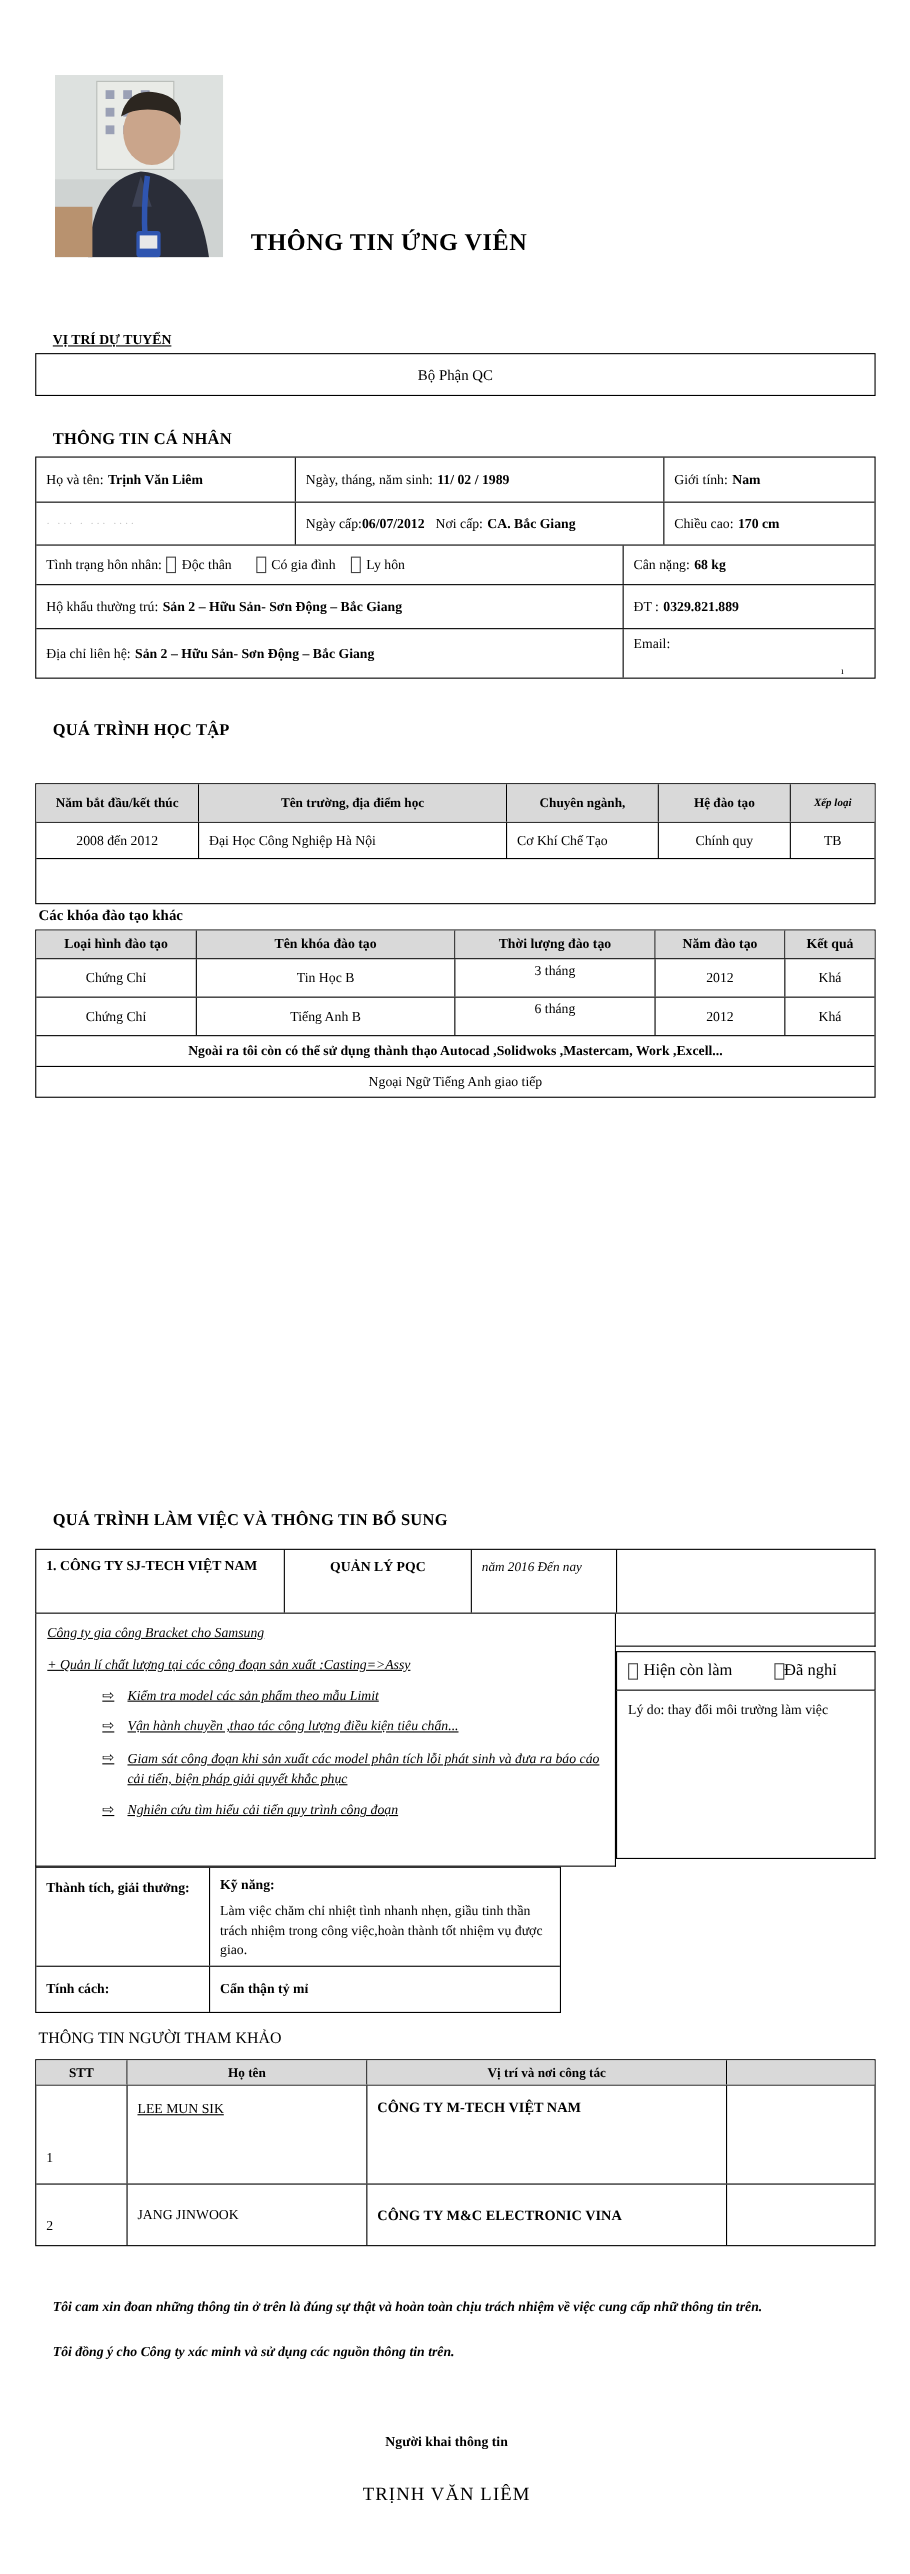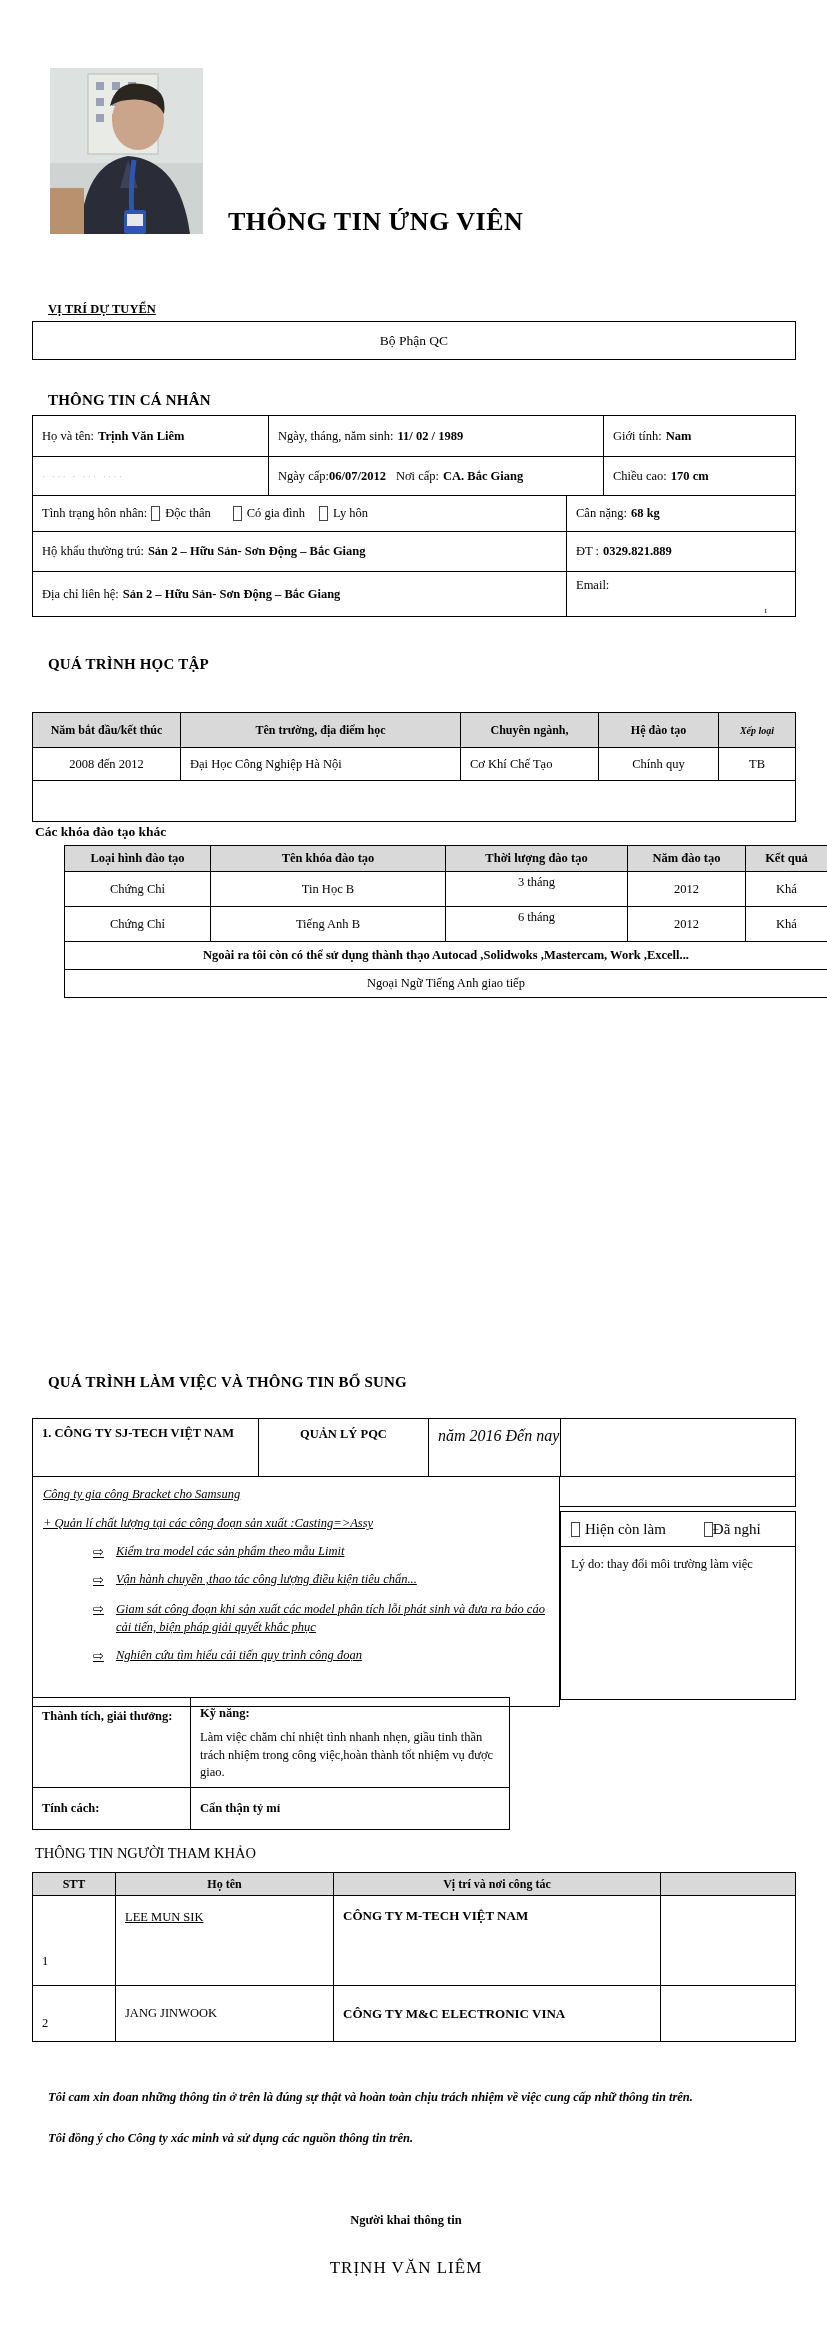--- a/index.html
+++ b/index.html
@@ -50,21 +50,21 @@
       <path d="M60 38 Q66 12 92 16 Q118 20 114 46 Q108 34 92 32 Q72 30 60 38 Z" fill="#2c2620"></path>
       <path d="M30 166 Q34 96 78 88 Q130 92 140 166 Z" fill="#2a2d38"></path>
       <path d="M78 92 L70 120 L88 120 Z" fill="#3d4254"></path>
       <path d="M84 92 Q80 120 82 150" stroke="#2f55b0" stroke-width="5" fill="none"></path>
       <rect x="74" y="142" width="22" height="24" rx="3" fill="#2f55b0"></rect>
       <rect x="77" y="146" width="16" height="12" fill="#e8e8e8"></rect>
       <rect x="0" y="120" width="34" height="46" fill="#b8926f"></rect>
     </svg>
   </div>
 
-  <div class="abs b" style="left:228px;top:207px;font-size:26px;letter-spacing:.5px;">THÔNG TIN ỨNG VIÊN</div>
+  <div class="abs b" style="left:228px;top:207px;font-size:22px;letter-spacing:.5px;">THÔNG TIN ỨNG VIÊN</div>
 
   <div class="abs b" style="left:48px;top:302px;font-size:12.5px;text-decoration:underline;">VỊ TRÍ DỰ TUYỂN</div>
   <div class="box" style="left:32px;top:321px;width:764px;height:39px;display:flex;align-items:center;justify-content:center;">
     <span style="font-size:13.5px;">Bộ Phận QC</span>
   </div>
 
   <div class="sec-h" style="left:48px;top:392px;">THÔNG TIN CÁ NHÂN</div>
 
   <div class="box" style="left:32px;top:415px;width:764px;">
     <div class="row" style="height:41px;">
@@ -163,21 +163,21 @@
       <div class="cell center" style="width:120px;">Chính quy</div>
       <div class="cell center last">TB</div>
     </div>
     <div class="row" style="height:40px;">
       <div class="cell last"></div>
     </div>
   </div>
 
   <div class="abs b" style="left:35px;top:824px;font-size:13.5px;">Các khóa đào tạo khác</div>
 
-  <div class="box" style="left:32px;top:845px;width:764px;margin-left:32px;">
+  <div class="box" style="left:32px;top:845px;width:764px;">
     <div class="row" style="height:26px;">
       <div class="cell hdr" style="width:146px;font-size:12.5px;">Loại hình đào tạo</div>
       <div class="cell hdr" style="width:235px;font-size:12.5px;">Tên khóa đào tạo</div>
       <div class="cell hdr" style="width:182px;font-size:12.5px;">Thời lượng đào tạo</div>
       <div class="cell hdr" style="width:118px;font-size:12.5px;">Năm đào tạo</div>
       <div class="cell hdr last" style="font-size:12.5px;">Kết quả</div>
     </div>
     <div class="row" style="height:35px;">
       <div class="cell center" style="width:146px;">Chứng Chỉ</div>
       <div class="cell center" style="width:235px;">Tin Học B</div>
@@ -196,24 +196,24 @@
       <div class="cell center last b wrap" style="font-size:12.5px;">Ngoài ra tôi còn có thể sử dụng thành thạo Autocad ,Solidwoks ,Mastercam, Work ,Excell...</div>
     </div>
     <div class="row" style="height:27px;">
       <div class="cell center last">Ngoại Ngữ  Tiếng Anh giao tiếp</div>
     </div>
   </div>
 
   <div class="sec-h" style="left:48px;top:1374px;">QUÁ TRÌNH LÀM VIỆC VÀ THÔNG TIN BỔ SUNG</div>
 
   <div class="abs" style="left:32px;top:1408px;width:764px;">
-    <div class="row" style="height:59px;border:1px solid #000;margin-top:10px;">
+    <div class="row" style="height:59px;border:1px solid #000;">
       <div class="cell b wrap" style="width:226px;align-items:flex-start;padding-top:6px;line-height:1.3;">1. CÔNG  TY SJ-TECH VIỆT NAM</div>
       <div class="cell b center" style="width:170px;align-items:flex-start;padding-top:8px;">QUẢN LÝ  PQC</div>
-      <div class="cell i" style="width:132px;align-items:flex-start;padding-top:8px;font-size:16px;">năm 2016 Đến nay</div>
+      <div class="cell i" style="width:132px;align-items:flex-start;padding-top:8px;font-size:12px;">năm 2016 Đến nay</div>
       <div class="cell last"></div>
     </div>
     <div style="display:flex;">
       <div style="width:528px;height:230px;border:1px solid #000;border-top:none;box-sizing:border-box;padding:10px 8px 0 10px;text-decoration:underline;">
         <div class="wline">Công ty gia công Bracket cho Samsung</div>
         <div class="wline" style="margin-top:14px;">+  Quản lí chất lượng  tại  các công đoạn sản xuất :Casting=&gt;Assy</div>
         <div class="wline" style="margin-top:13px;display:flex;gap:12px;padding-left:50px;">
           <span class="arrow">⇨</span>
           <span>Kiểm tra model các sản phẩm theo mẫu Limit</span>
         </div>

